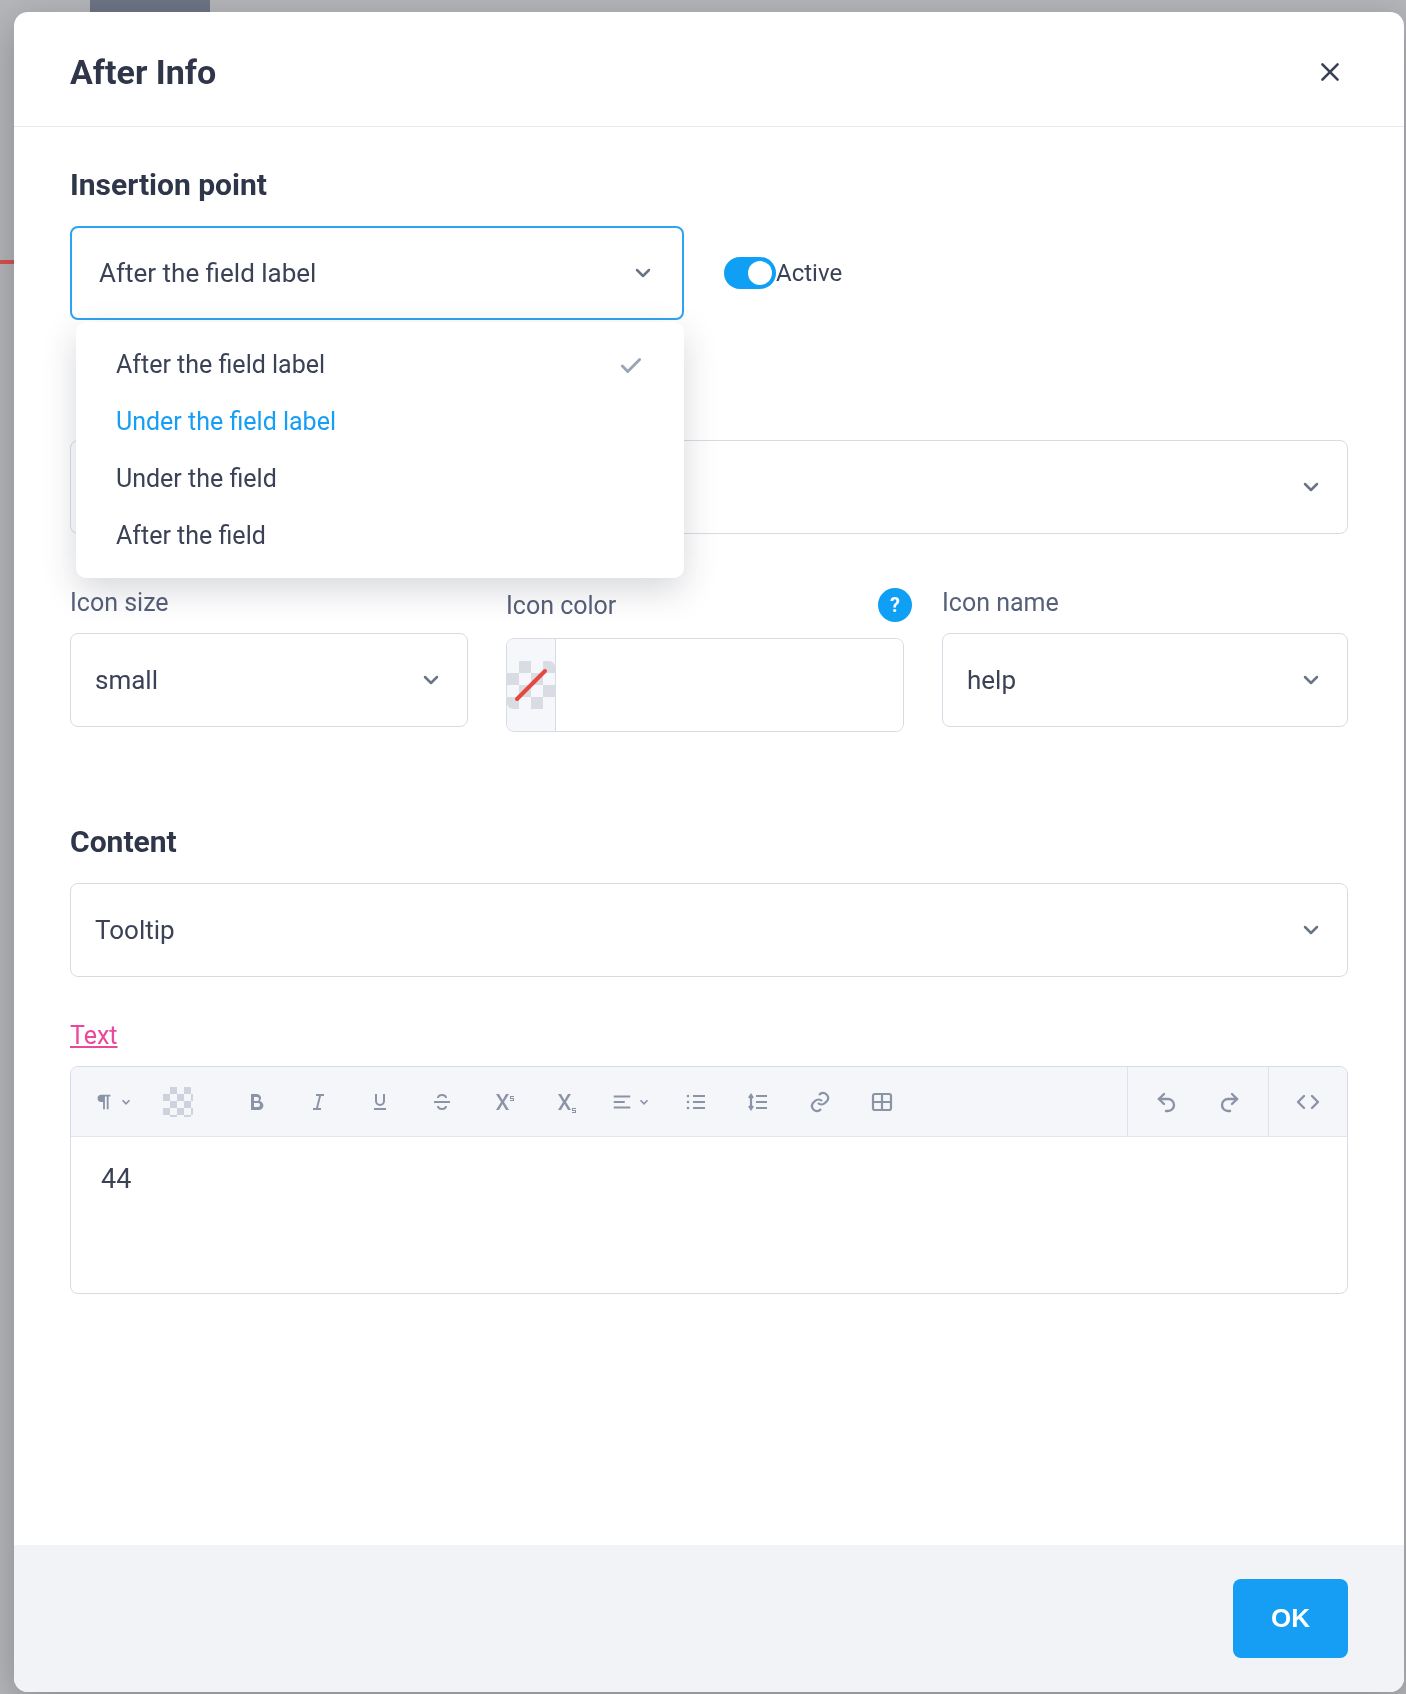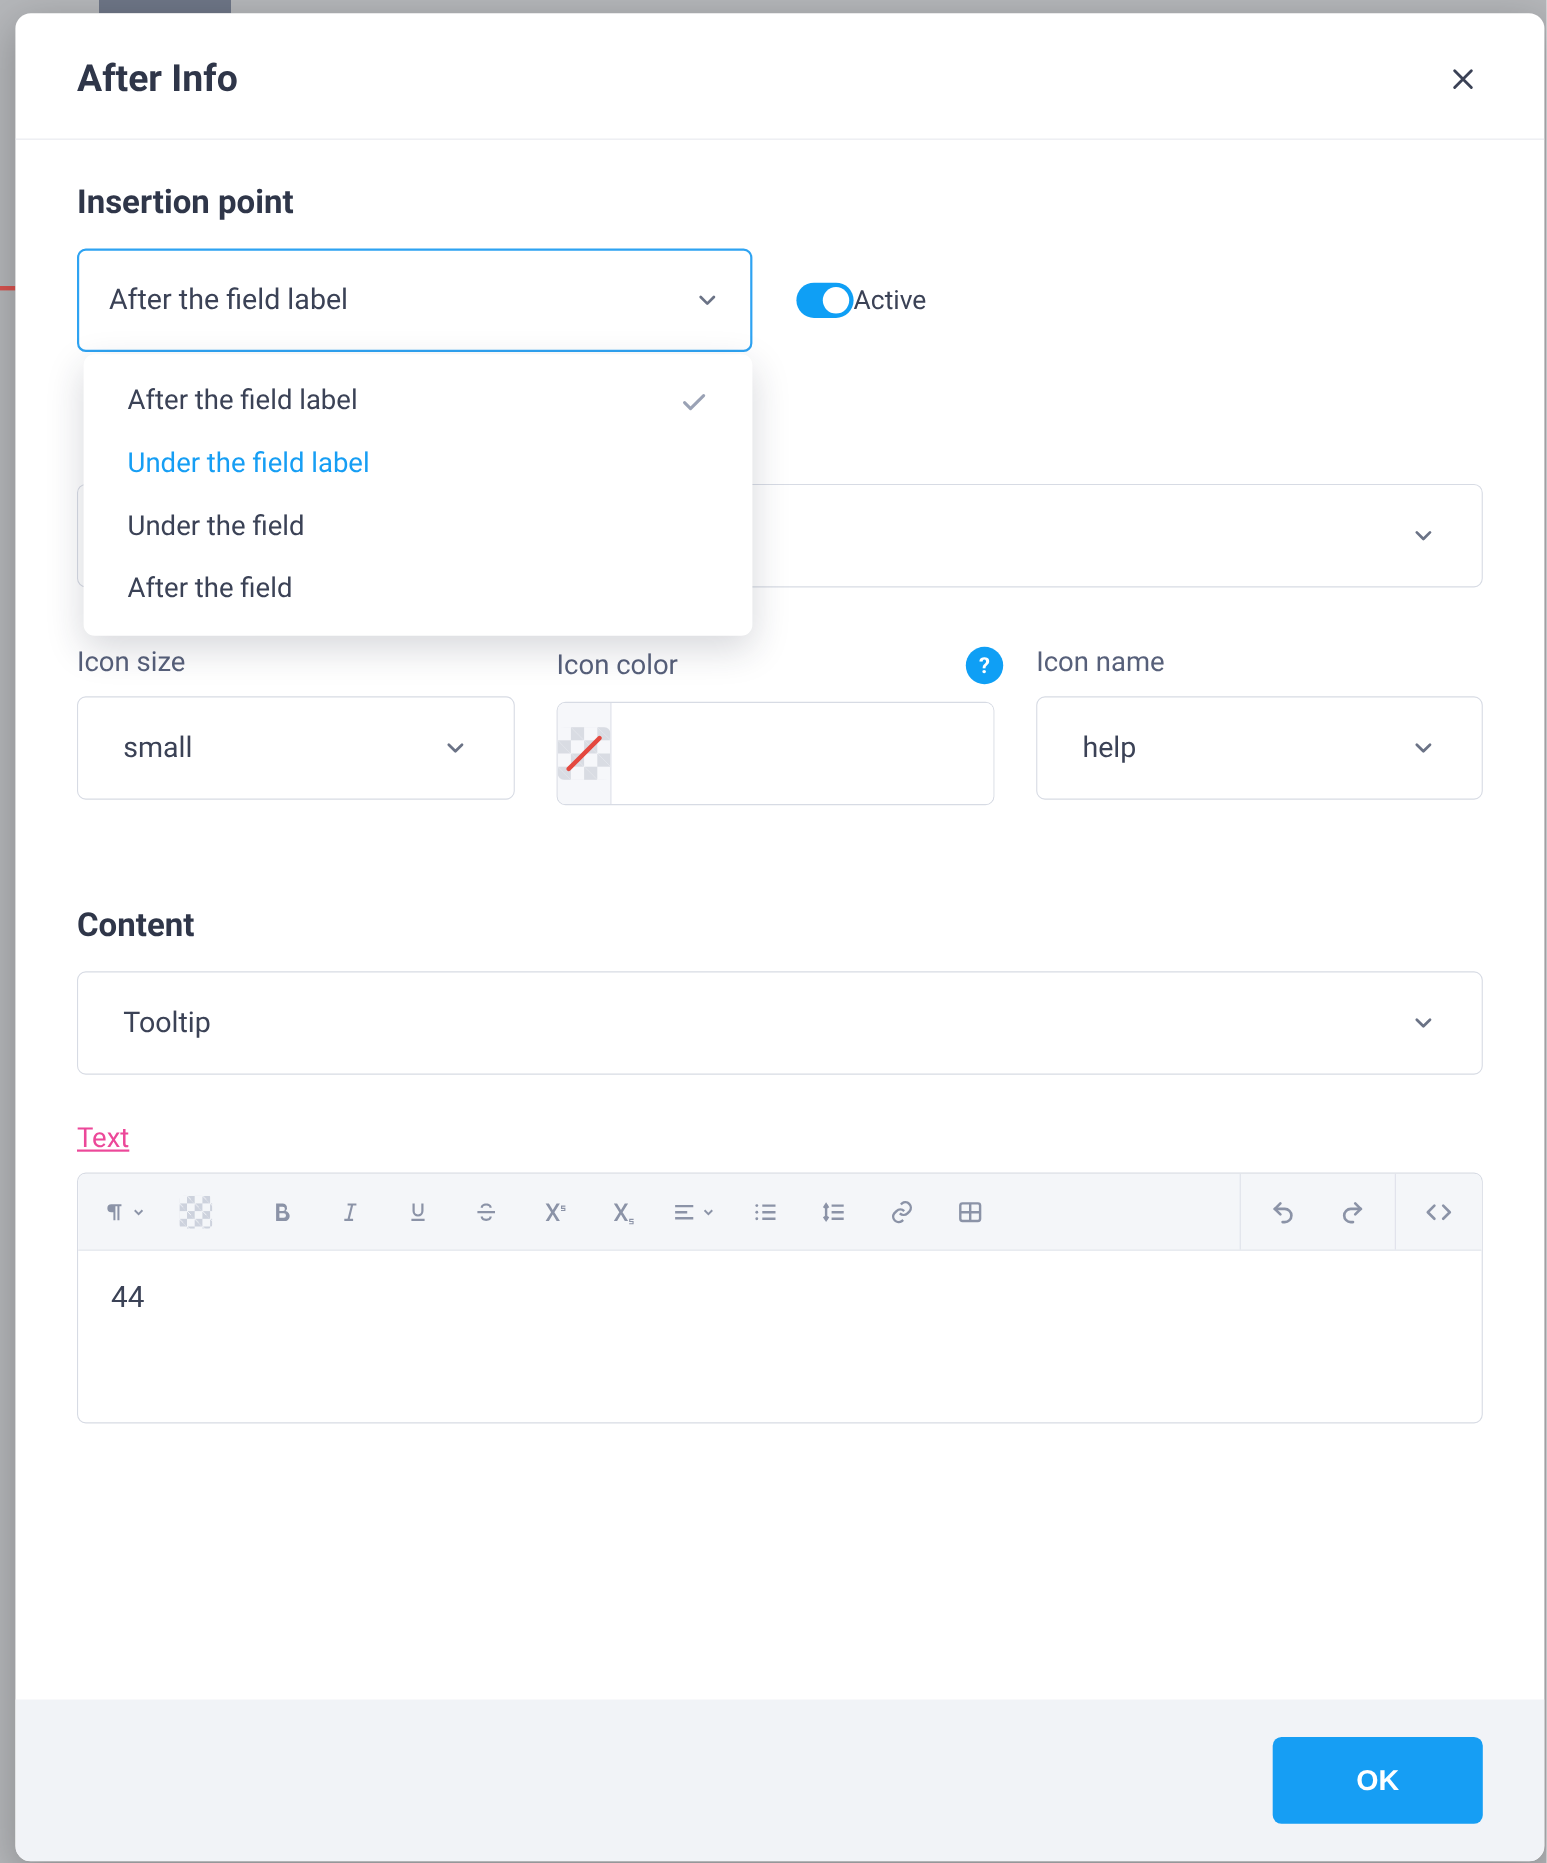--- a/index.html
+++ b/index.html
@@ -79,21 +79,21 @@
   }
 
   .select {
     height:94px;
     border:1px solid #d7dbe4;
     border-radius:8px;
     background:#fff;
     display:flex;
     align-items:center;
     justify-content:space-between;
-    padding:0 41px;
+    padding:0 24px;
     font-size:26px;
     color:#3b4256;
     cursor:pointer;
   }
   .select.focused {
     border:2px solid #2ea3f2;
     padding:0 27px;
   }
   .select .chev { color:#6b7386; }
 
@@ -254,21 +254,21 @@
     display:flex;
     justify-content:flex-end;
   }
   .ok-btn {
     background:#169ef4;
     color:#fff;
     font-size:26px;
     font-weight:600;
     border:none;
     border-radius:8px;
-    padding:24px 76px;
+    padding:24px 38px;
     cursor:pointer;
   }
 
   svg { display:block; }
 </style>
 </head>
 <body>
 
 <div class="bg-top-tab"></div>
 <div class="bg-left-red"></div>

